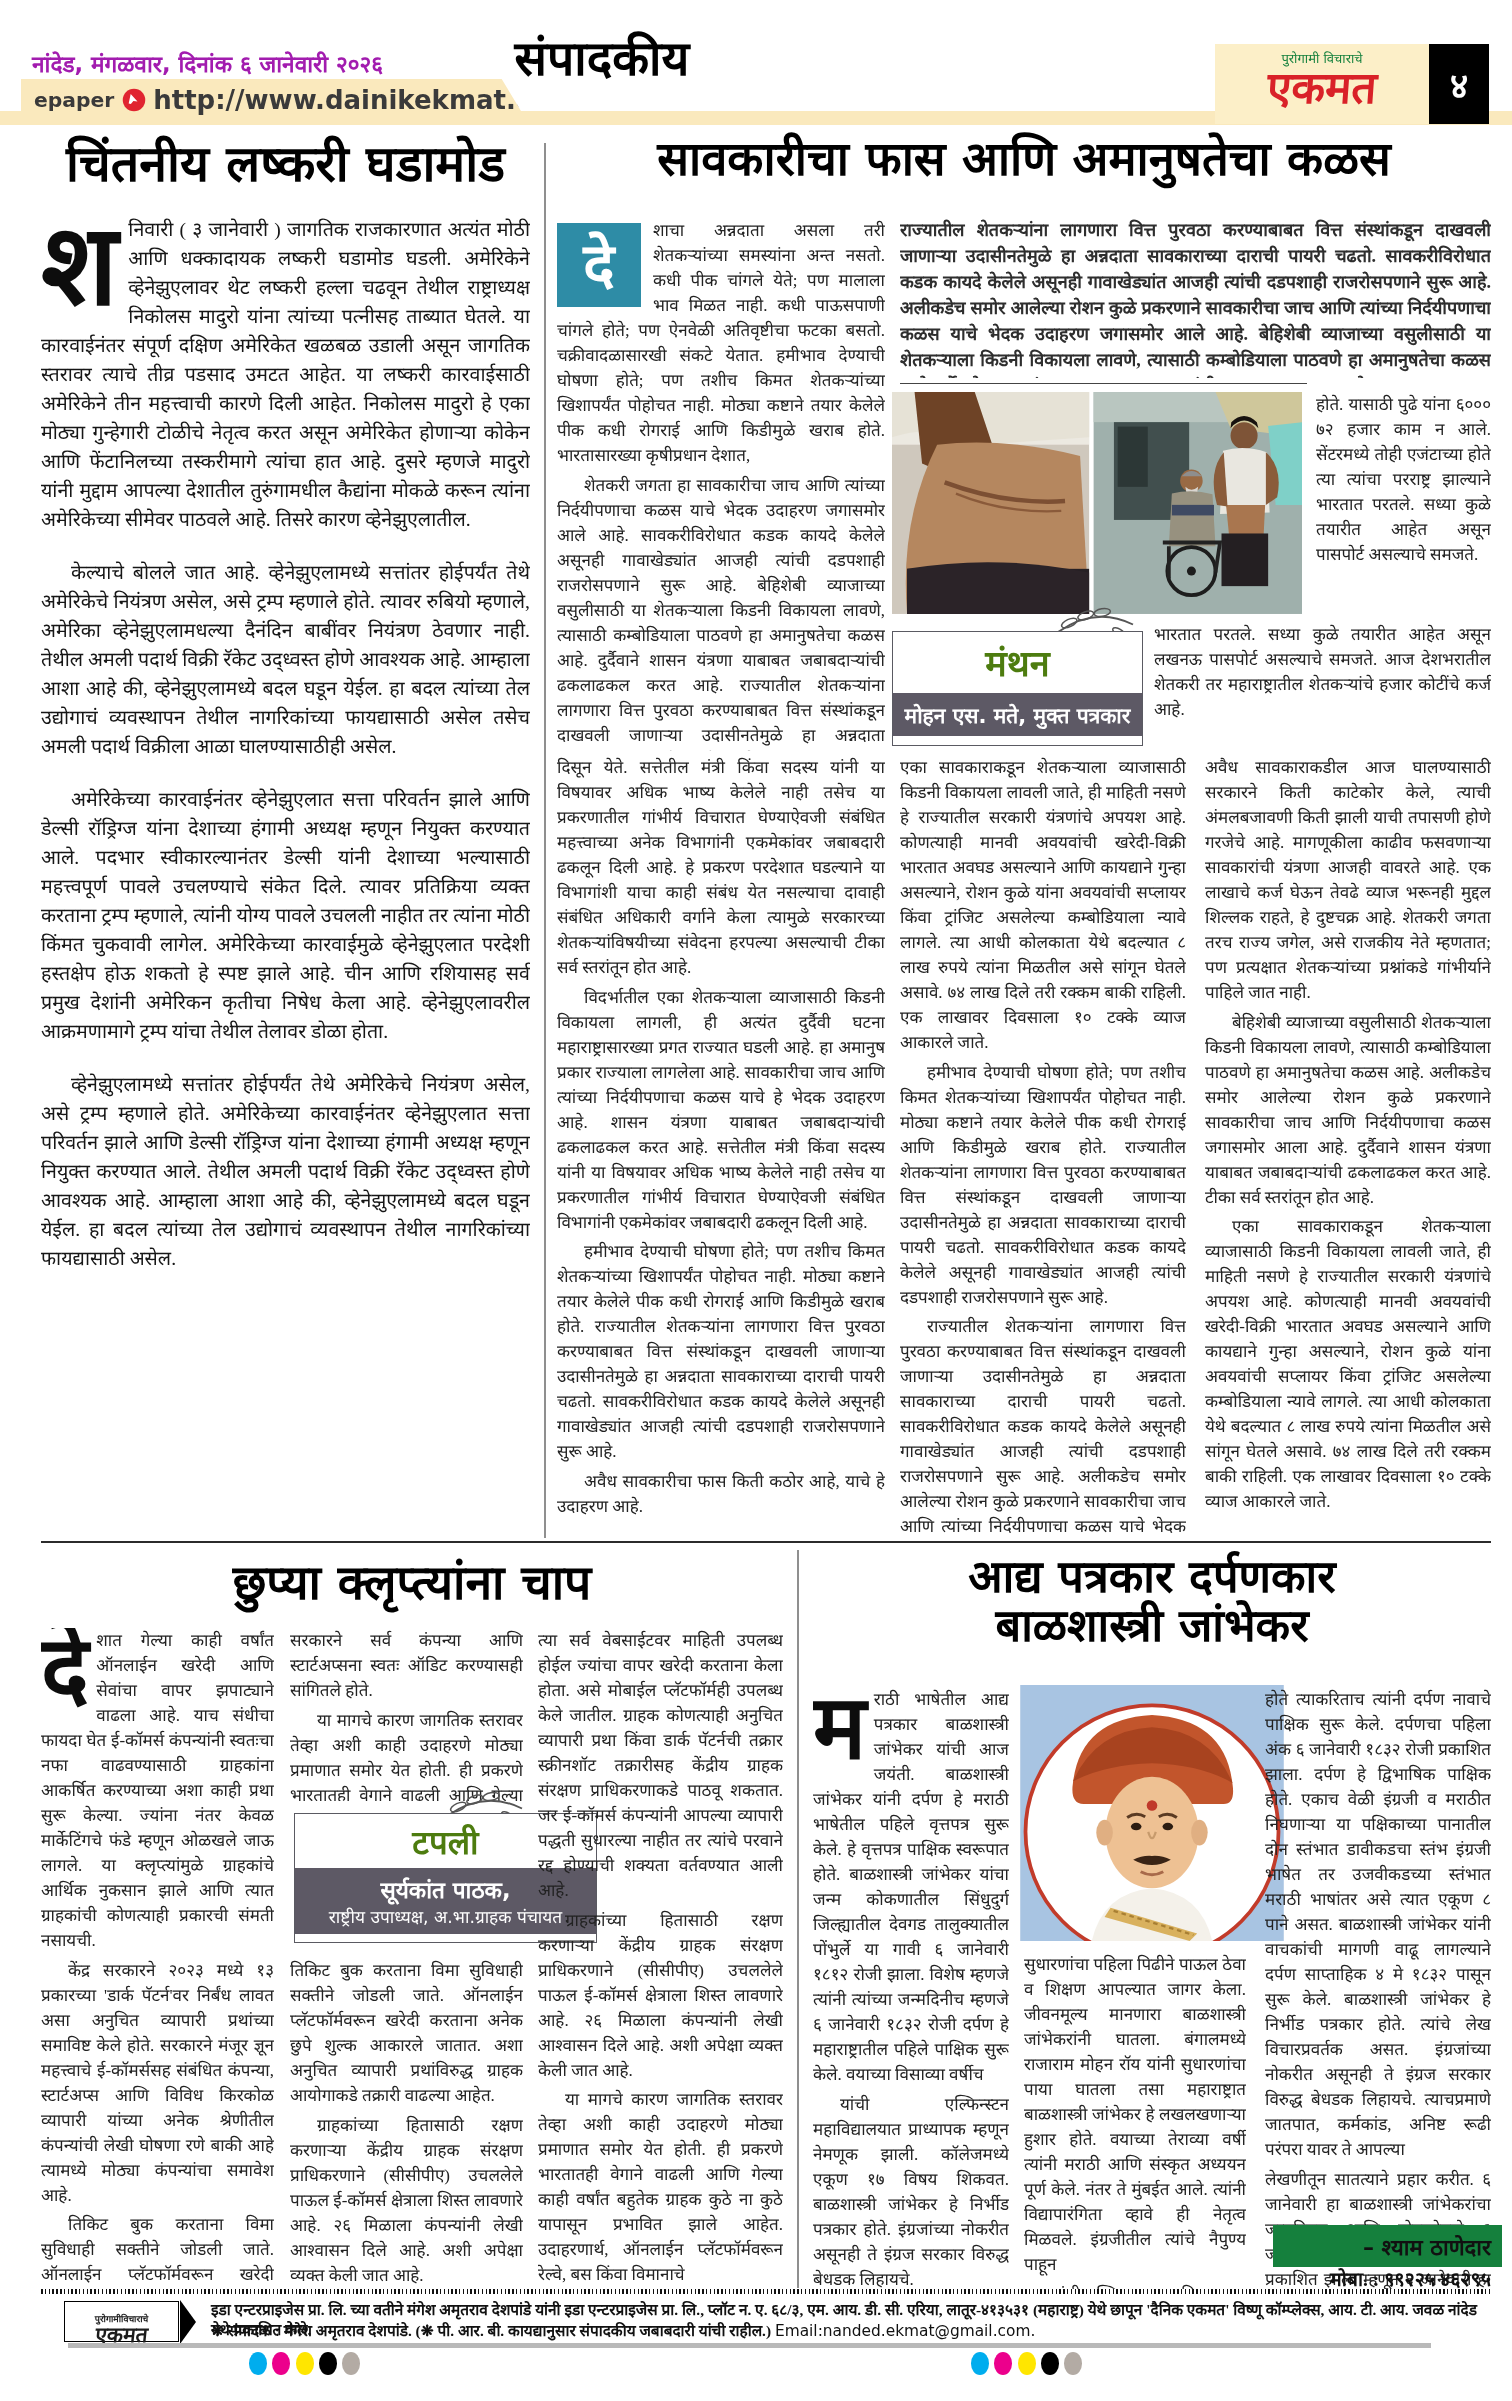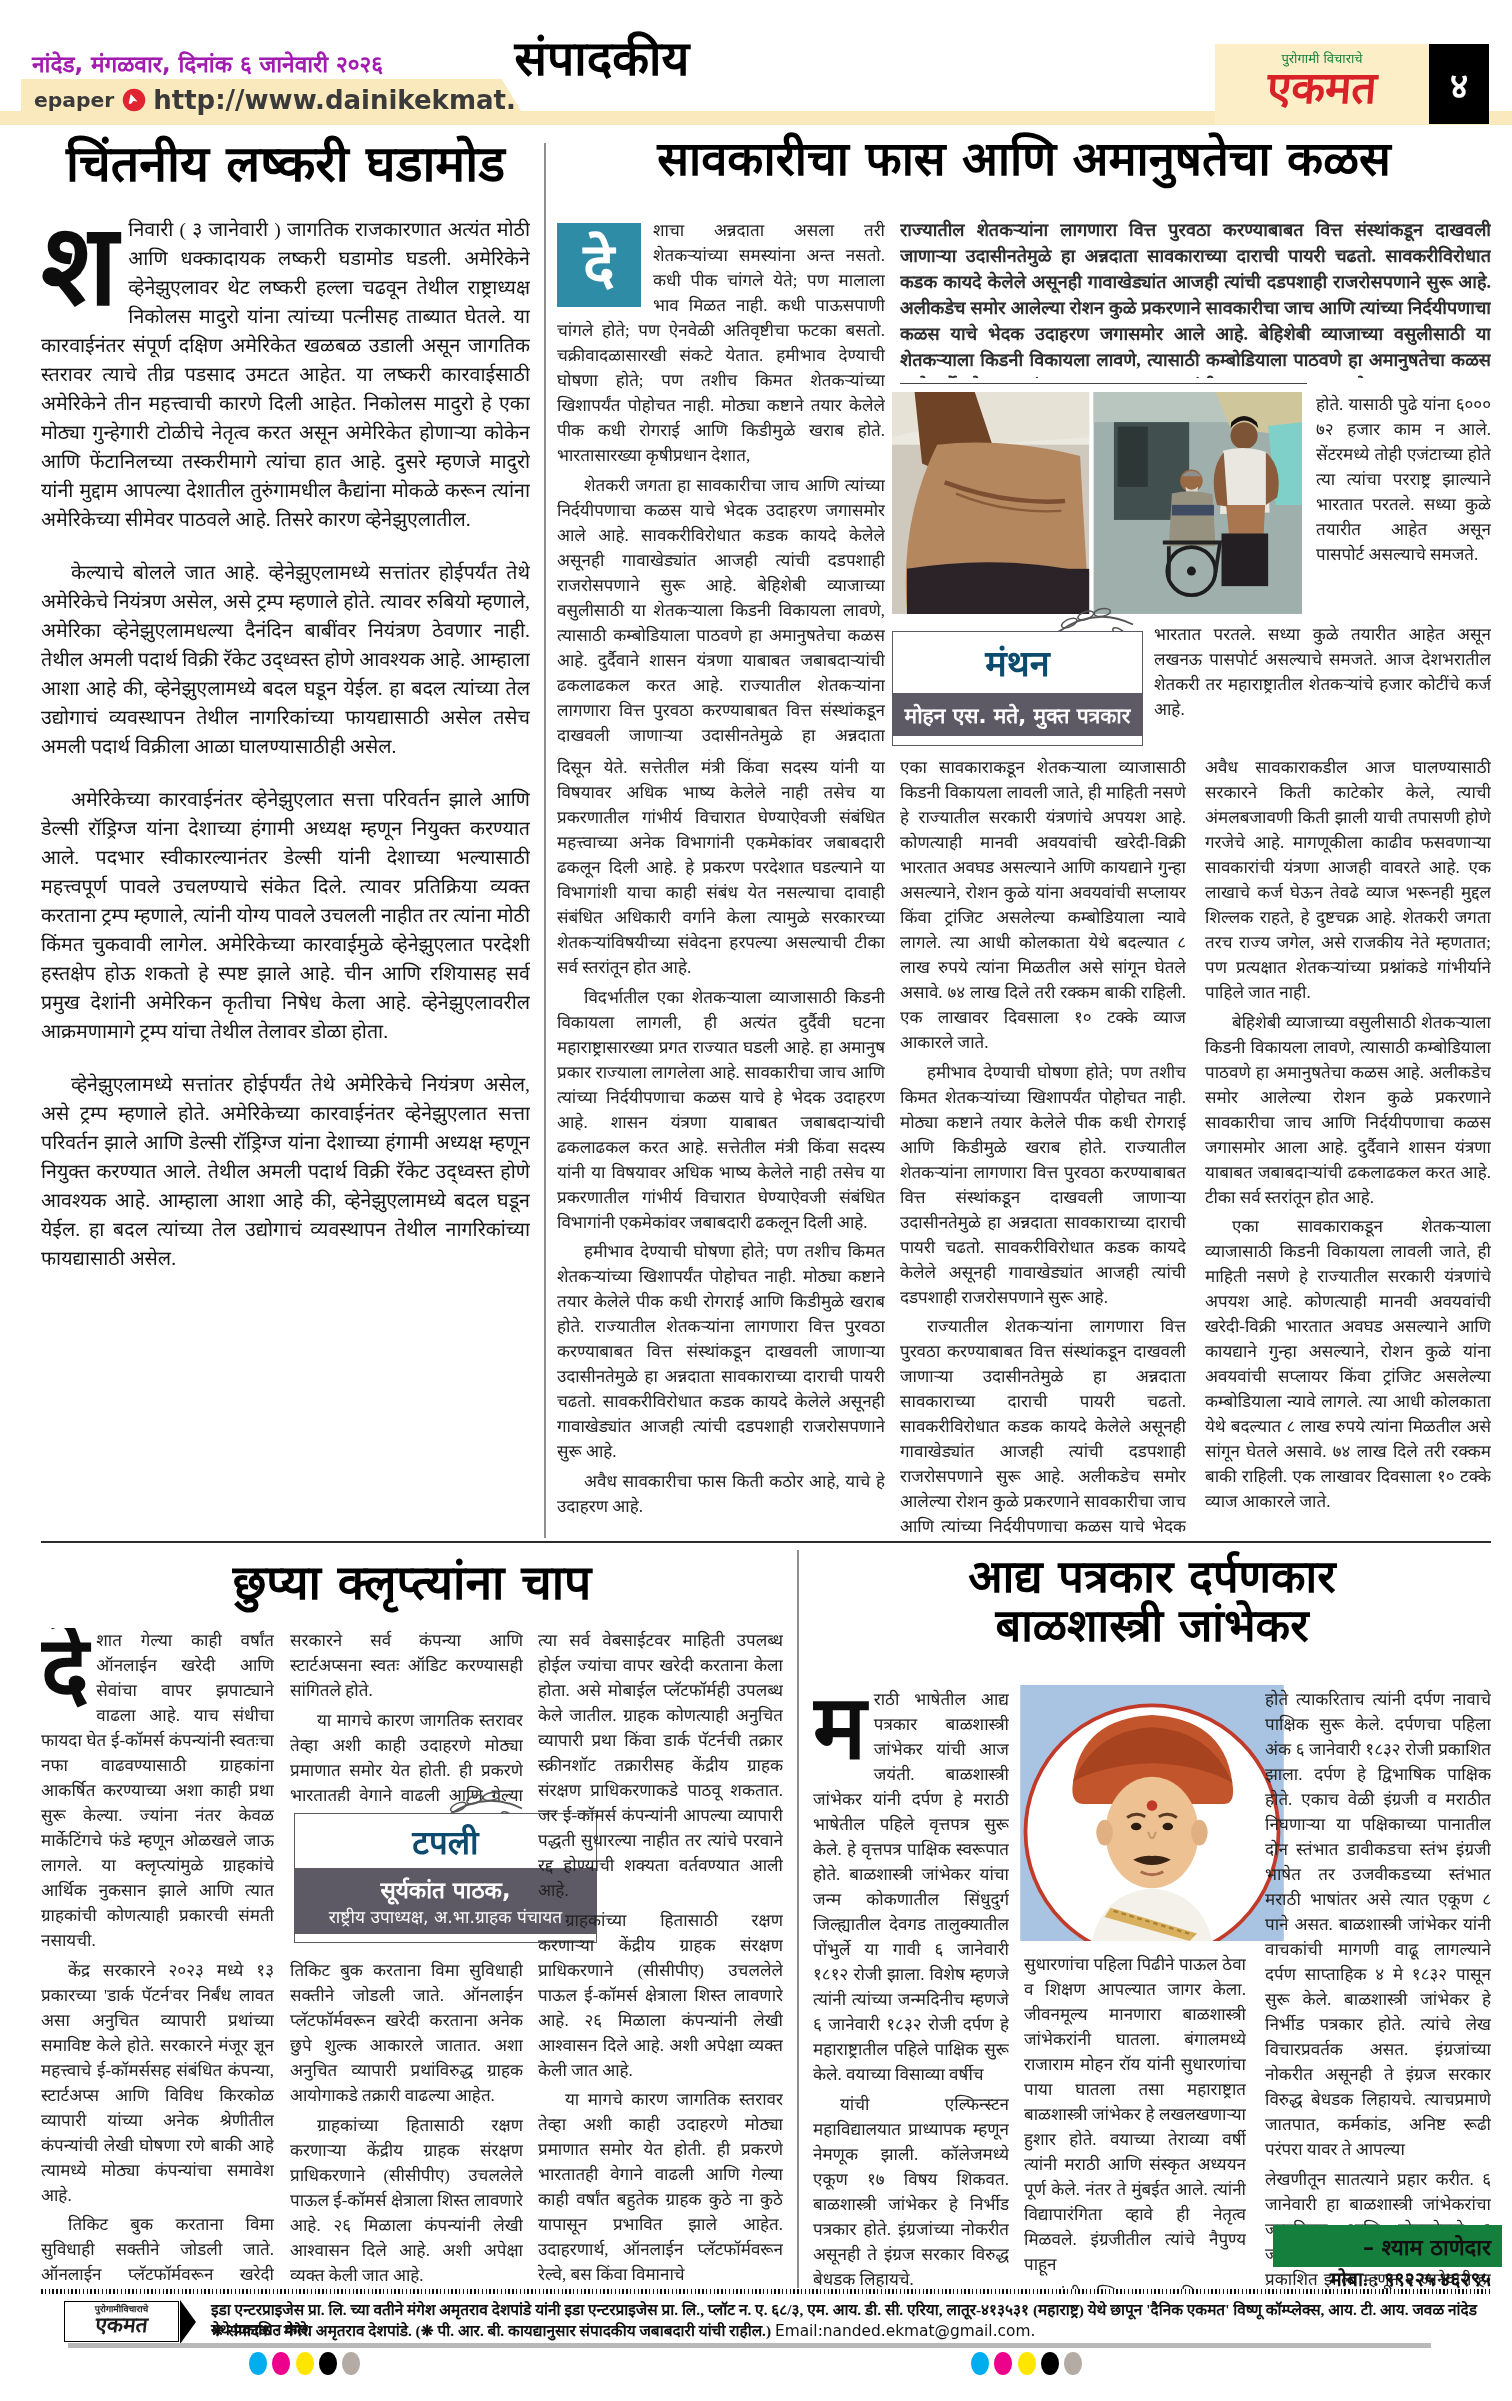--- a/index.html
+++ b/index.html
@@ -16,21 +16,21 @@
   .a1-txt p{margin:0 0 6px 0;}
   .a1-txt p.ind{text-indent:30px;margin-top:24px;}
   .vrule{background:#8f8f8f;width:1.5px;}
   .hrule{background:#2b2b2b;height:1.5px;}
   .dropcap-plain{float:left;font-family:"DejaVu Sans", sans-serif;font-weight:bold;color:#0d0d0d;
                  font-size:113px;line-height:90px;margin:4.5px 10.5px 0 0;}
   .dropcap-box{float:left;width:84px;height:84px;background:#2e8ca6;color:#fff;
                font-family:"DejaVu Sans", sans-serif;font-weight:bold;font-size:59px;
                display:flex;align-items:center;justify-content:center;margin:4.5px 12px 4.5px 0;}
   .featurebox{border:1.5px solid #5a5a62;background:#fff;}
-  .featurebox .ftitle{font-family:Liberation Mono, monospace;font-weight:bold;text-align:center;color:#0c4a6e;}
+  .featurebox .ftitle{font-family:Liberation Mono, monospace;font-weight:bold;text-align:center;color:#4d7c0f;}
   .featurebox .fbar{background:#5d5965;color:#fff;text-align:center;
                     font-family:"DejaVu Sans", sans-serif;font-weight:bold;}
   .cream{background:#fae9bd;}
   .masthead-date{font-family:"DejaVu Sans", sans-serif;font-weight:bold;font-size:22.6px;color:#a21caf;}
   .footer-small{font-size:15.4px;color:#111;line-height:19.6px;}
   .dotrow{display:flex;gap:5.3px;}
   .dot{width:18px;height:22.6px;border-radius:50%;}
   .hatch{background:repeating-linear-gradient(90deg,#111 0 1.5px,transparent 1.5px 3.8px);}
   .graybar{background:#b9b9b9;}
   .byline-box{background:#15803d;text-align:right;font-family:"DejaVu Sans", sans-serif;
@@ -249,21 +249,21 @@
     <p>होते त्याकरिताच त्यांनी दर्पण नावाचे पाक्षिक सुरू केले. दर्पणचा पहिला अंक ६ जानेवारी १८३२ रोजी प्रकाशित झाला. दर्पण हे द्विभाषिक पाक्षिक होते. एकाच वेळी इंग्रजी व मराठीत निघणाऱ्या या पक्षिकाच्या पानातील दोन स्तंभात डावीकडचा स्तंभ इंग्रजी भाषेत तर उजवीकडच्या स्तंभात मराठी भाषांतर असे त्यात एकूण ८ पाने असत. बाळशास्त्री जांभेकर यांनी वाचकांची मागणी वाढू लागल्याने दर्पण साप्ताहिक ४ मे १८३२ पासून सुरू केले. बाळशास्त्री जांभेकर हे निर्भीड पत्रकार होते. त्यांचे लेख विचारप्रवर्तक असत. इंग्रजांच्या नोकरीत असूनही ते इंग्रज सरकार विरुद्ध बेधडक लिहायचे. त्याचप्रमाणे जातपात, कर्मकांड, अनिष्ट रूढी परंपरा यावर ते आपल्या</p>
     <p>लेखणीतून सातत्याने प्रहार करीत. ६ जानेवारी हा बाळशास्त्री जांभेकरांचा जन्मदिवस आणि योगायोगाने ६ जानेवारी रोजीच दर्पणचा पहिला अंक प्रकाशित झाला म्हणून ६ जानेवारी हा दिवस पत्रकार दिन म्हणून साजरा केला जातो. मराठी वृत्तपत्र सृष्टीचा पाया रचणाऱ्या या विविध संस्थांमधून गौरविले जाते. अशा या आद्य पत्रकाराला, दर्पणकाराला</p>
 
   </div>
   <div class="abs byline-box" style="left:1273px;top:2225px;width:218px;">– श्याम ठाणेदार</div>
   <div class="abs" style="left:1265px;top:2265px;width:226px;text-align:right;font-size:19.6px;font-weight:bold;color:#111;">मोबा. : ९९२२५ ४६२९५</div>
 
   <div class="abs hatch" style="left:41px;top:2289px;width:1450px;height:5.3px;"></div>
 
   <div class="abs" style="left:64px;top:2301px;width:113px;height:39px;border:1.5px solid #000;text-align:center;">
-    <div style="font-family:'DejaVu Sans',sans-serif;font-weight:bold;font-size:9px;line-height:9.8px;margin-top:3px;">पुरोगामीविचाराचे</div>
+    <div style="font-family:'DejaVu Sans',sans-serif;font-weight:bold;font-size:9px;line-height:9.8px;margin-top:13px;">पुरोगामीविचाराचे</div>
     <div style="font-family:'DejaVu Sans',sans-serif;font-weight:bold;font-size:21px;line-height:21px;transform:skewX(-6deg);">एकमत</div>
   </div>
   <div class="abs" style="left:180px;top:2300px;width:0;height:0;border-top:22px solid transparent;border-bottom:22px solid transparent;border-left:16.6px solid #000;"></div>
 
   <div class="abs footer-small" style="left:211px;top:2300px;width:1280px;font-weight:bold;">इडा एन्टरप्राइजेस प्रा. लि. च्या वतीने मंगेश अमृतराव देशपांडे यांनी इडा एन्टरप्राइजेस प्रा. लि., प्लॉट न. ए. ६८/३, एम. आय. डी. सी. एरिया, लातूर-४१३५३१ (महाराष्ट्र)  येथे छापून 'दैनिक एकमत' विष्णू कॉम्प्लेक्स, आय. टी. आय. जवळ नांदेड येथे प्रकाशित केले.</div>
   <div class="abs footer-small" style="left:211px;top:2321px;width:1054px;font-weight:bold;">
     <span>❋ संपादक : मंगेश अमृतराव देशपांडे. (❋ पी. आर. बी. कायद्यानुसार संपादकीय जबाबदारी यांची राहील.)</span>
     <span style="font-family:'DejaVu Sans',sans-serif;font-weight:normal;">Email:nanded.ekmat@gmail.com.</span>
   </div>
 

